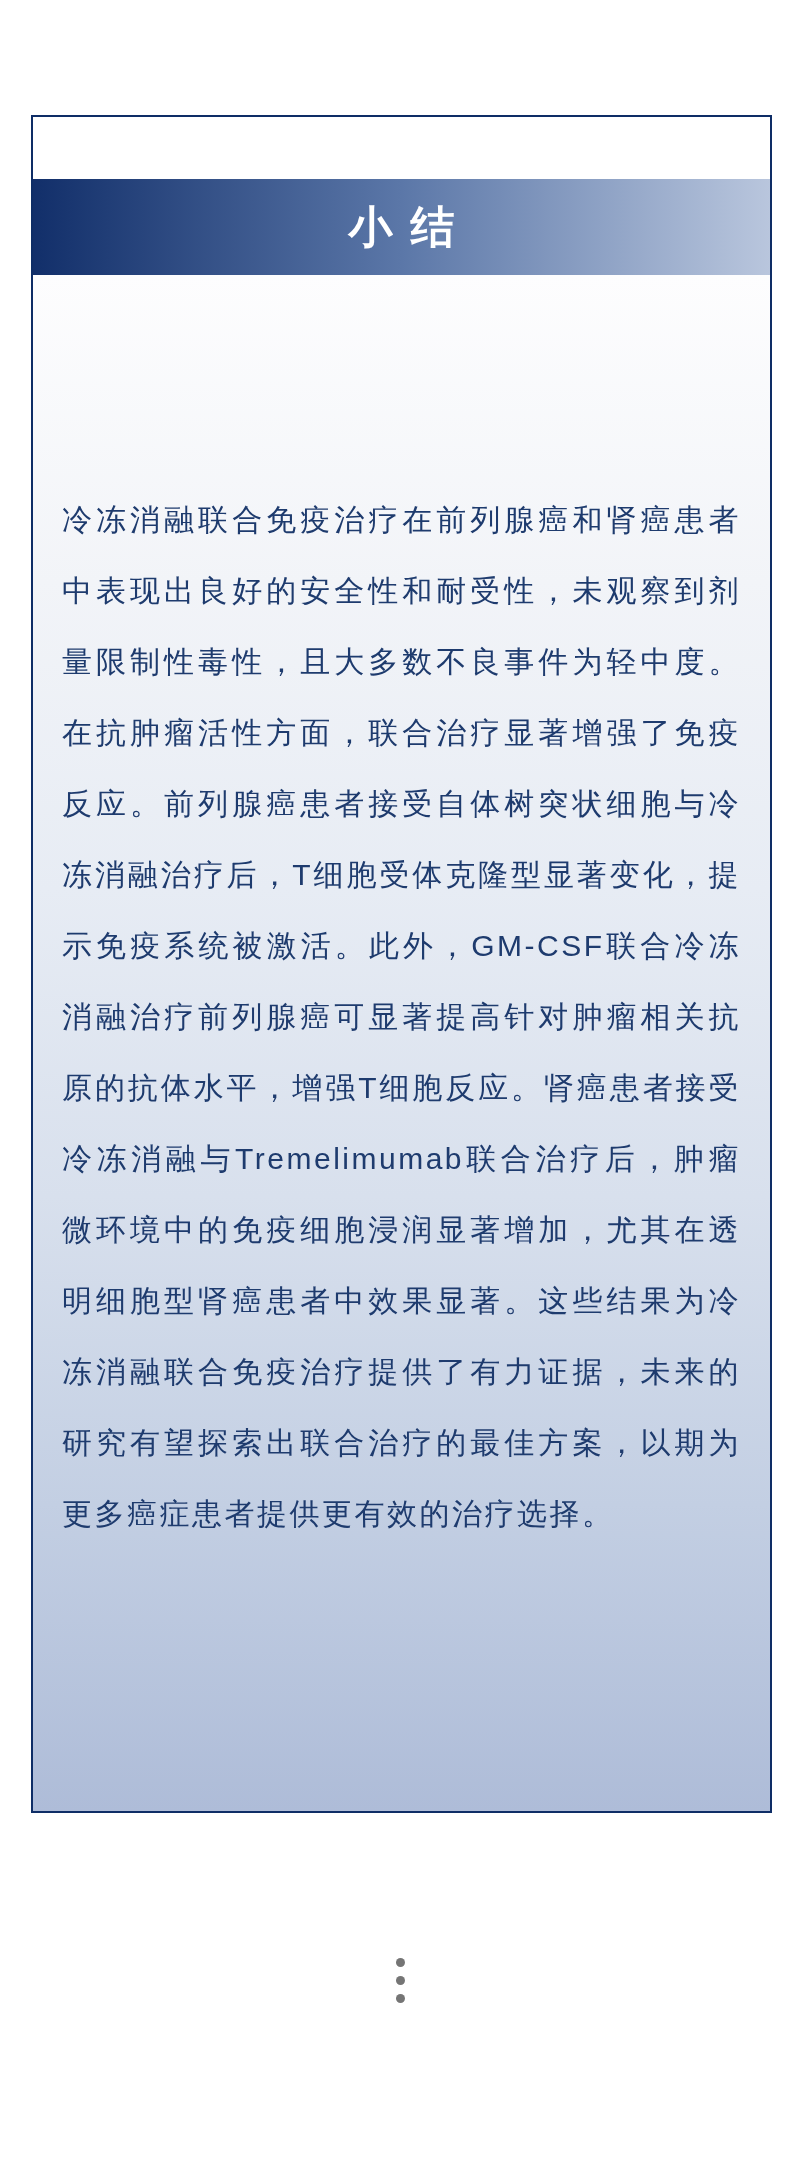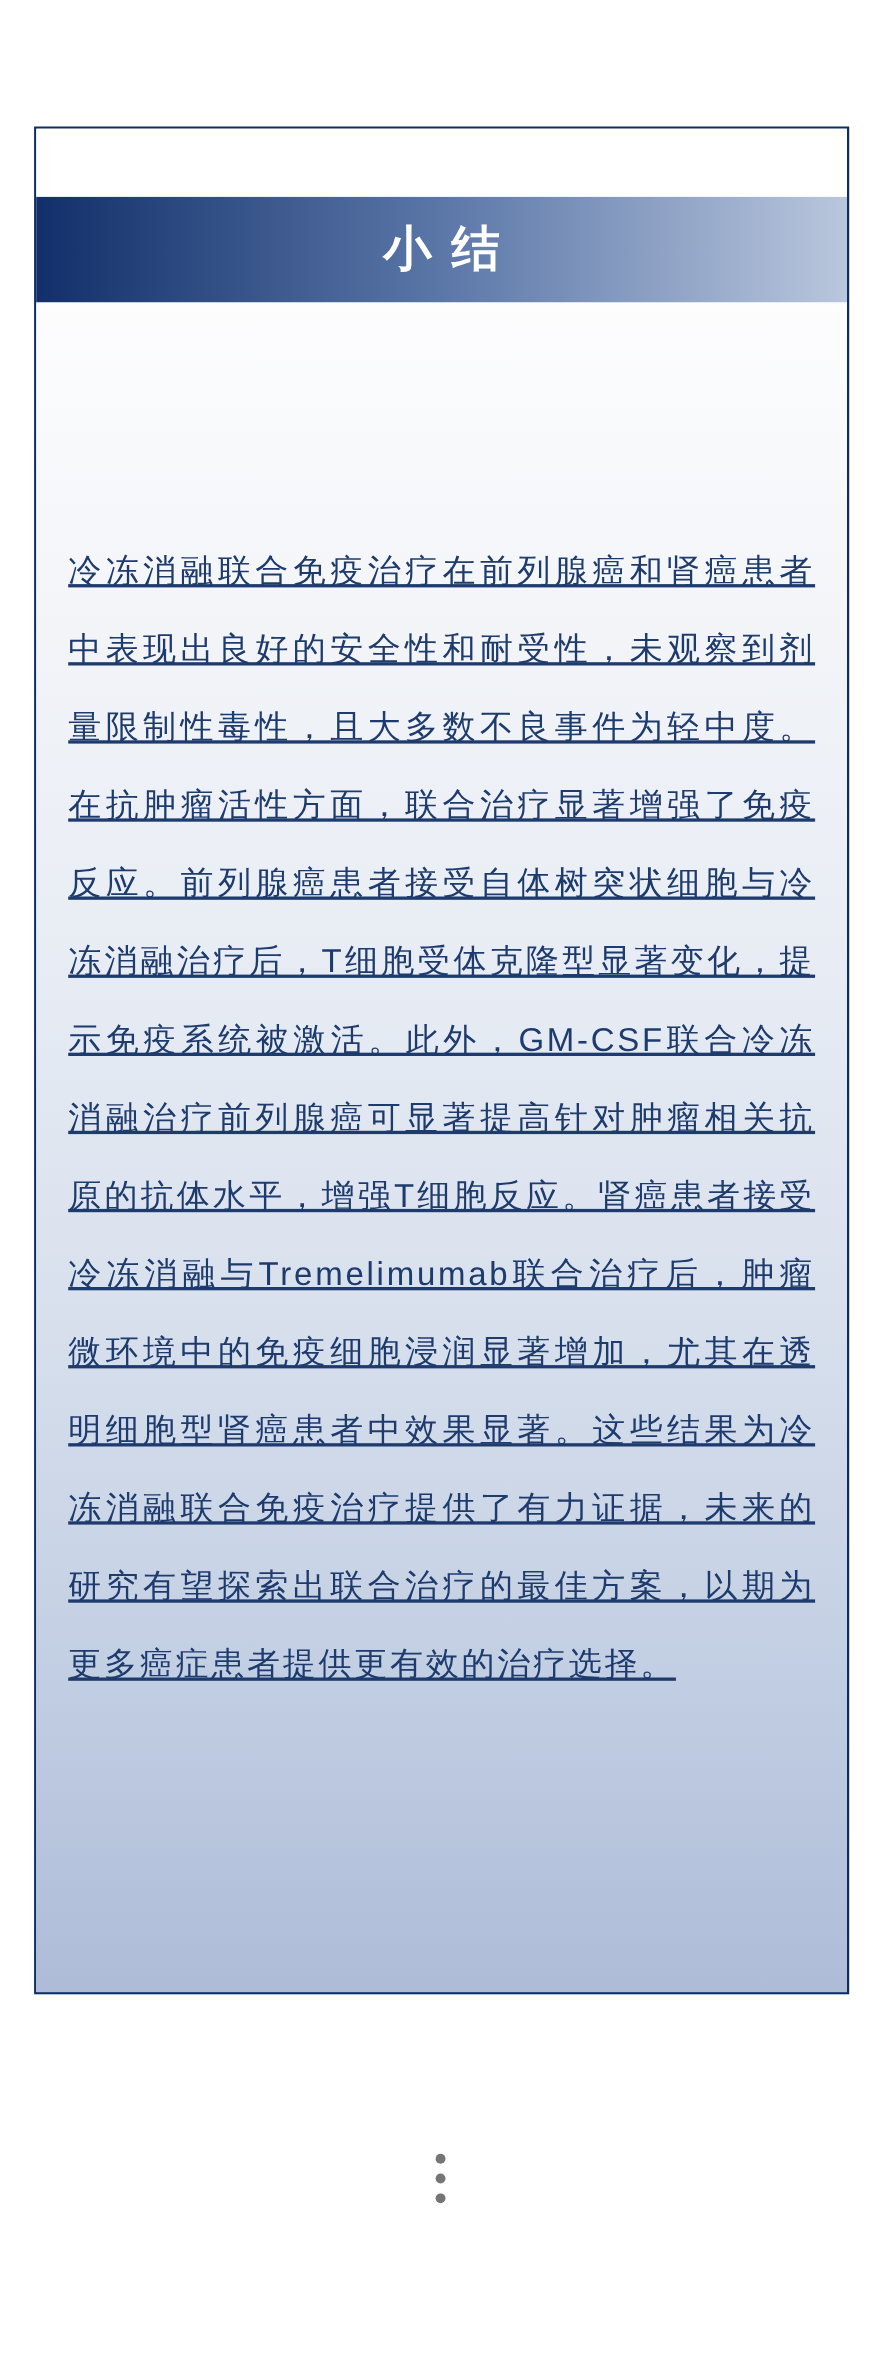--- a/index.html
+++ b/index.html
@@ -68,21 +68,20 @@
   }
   .summary-paragraph {
     margin: 0;
     padding: 209px 29px 0 29px;
     color: var(--body-text, #1e3b6e);
     font-size: 30px;
     line-height: 71px;
     letter-spacing: 2.5px;
     text-align: justify;
     text-justify: inter-character;
-    text-decoration: underline;
   }
   .more-dots-indicator {
     position: absolute;
     left: 0;
     top: 1958px;
     width: 800px;
     display: flex;
     flex-direction: column;
     align-items: center;
     gap: 9px;

